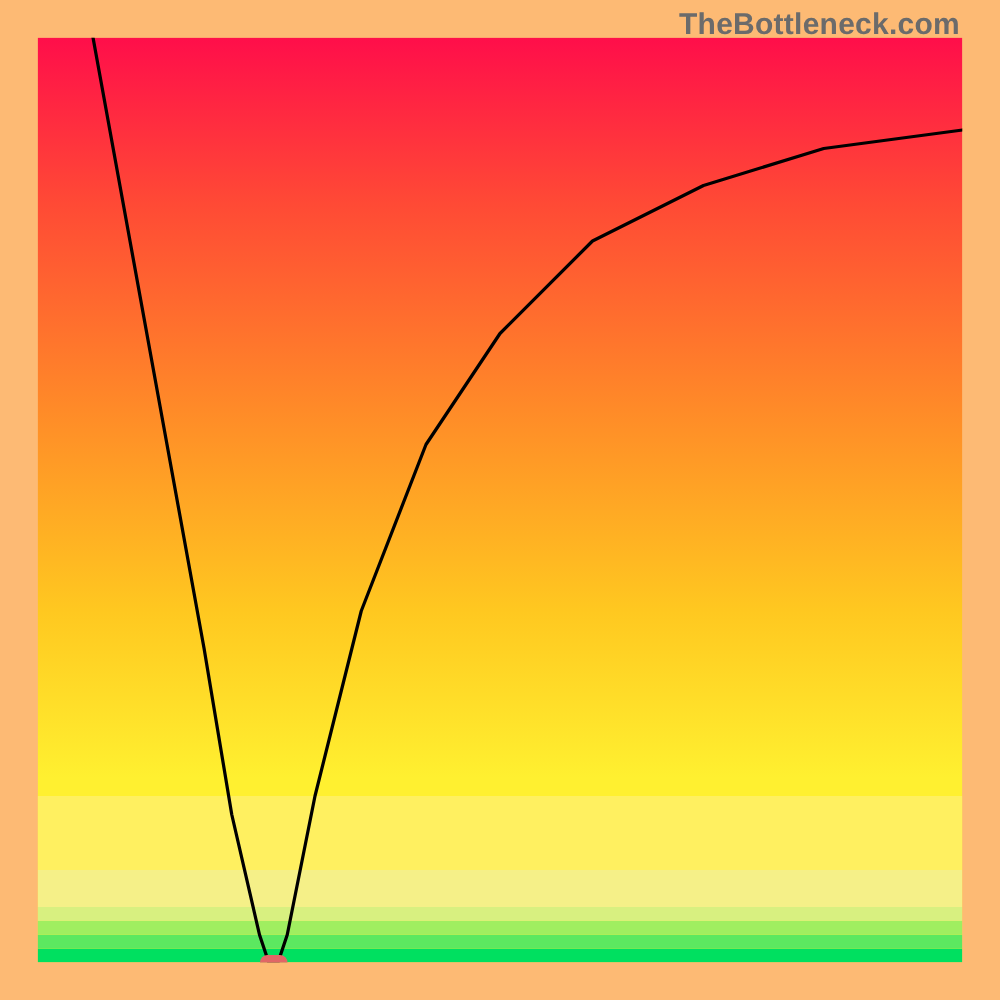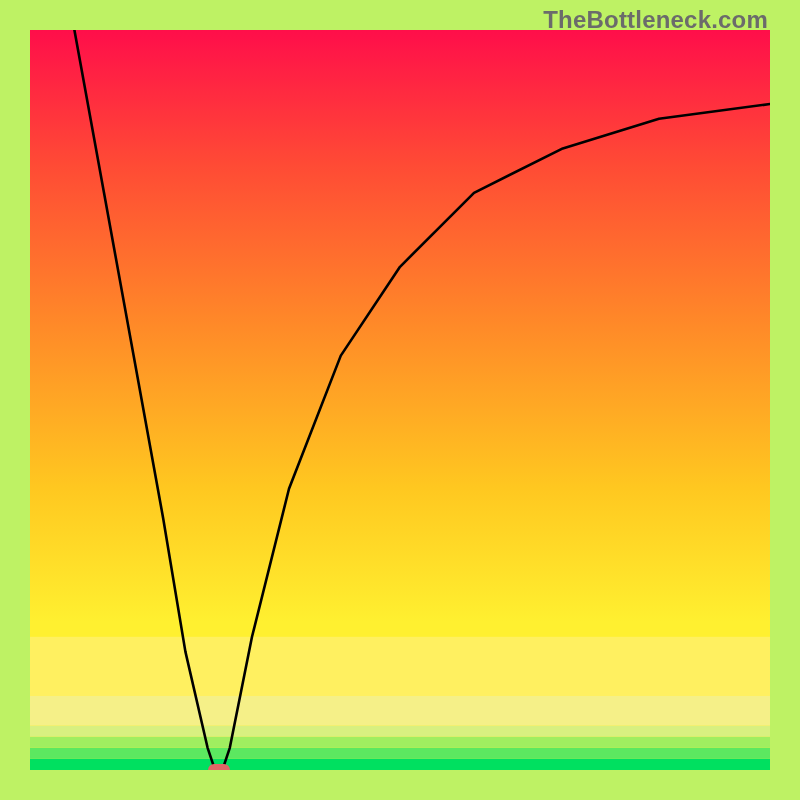--- a/index.html
+++ b/index.html
@@ -8,21 +8,21 @@
     width: 800px;
     height: 800px;
     overflow: hidden;
     font-family: Arial, Helvetica, sans-serif;
     background: #000;
   }
   .frame {
     position: relative;
     width: 800px;
     height: 800px;
-    background: #bef264;
+    background: #fdba74;
   }
   .plot-area {
     position: absolute;
     left: 30px;
     top: 30px;
     width: 740px;
     height: 740px;
     overflow: hidden;
   }
   .gradient {

